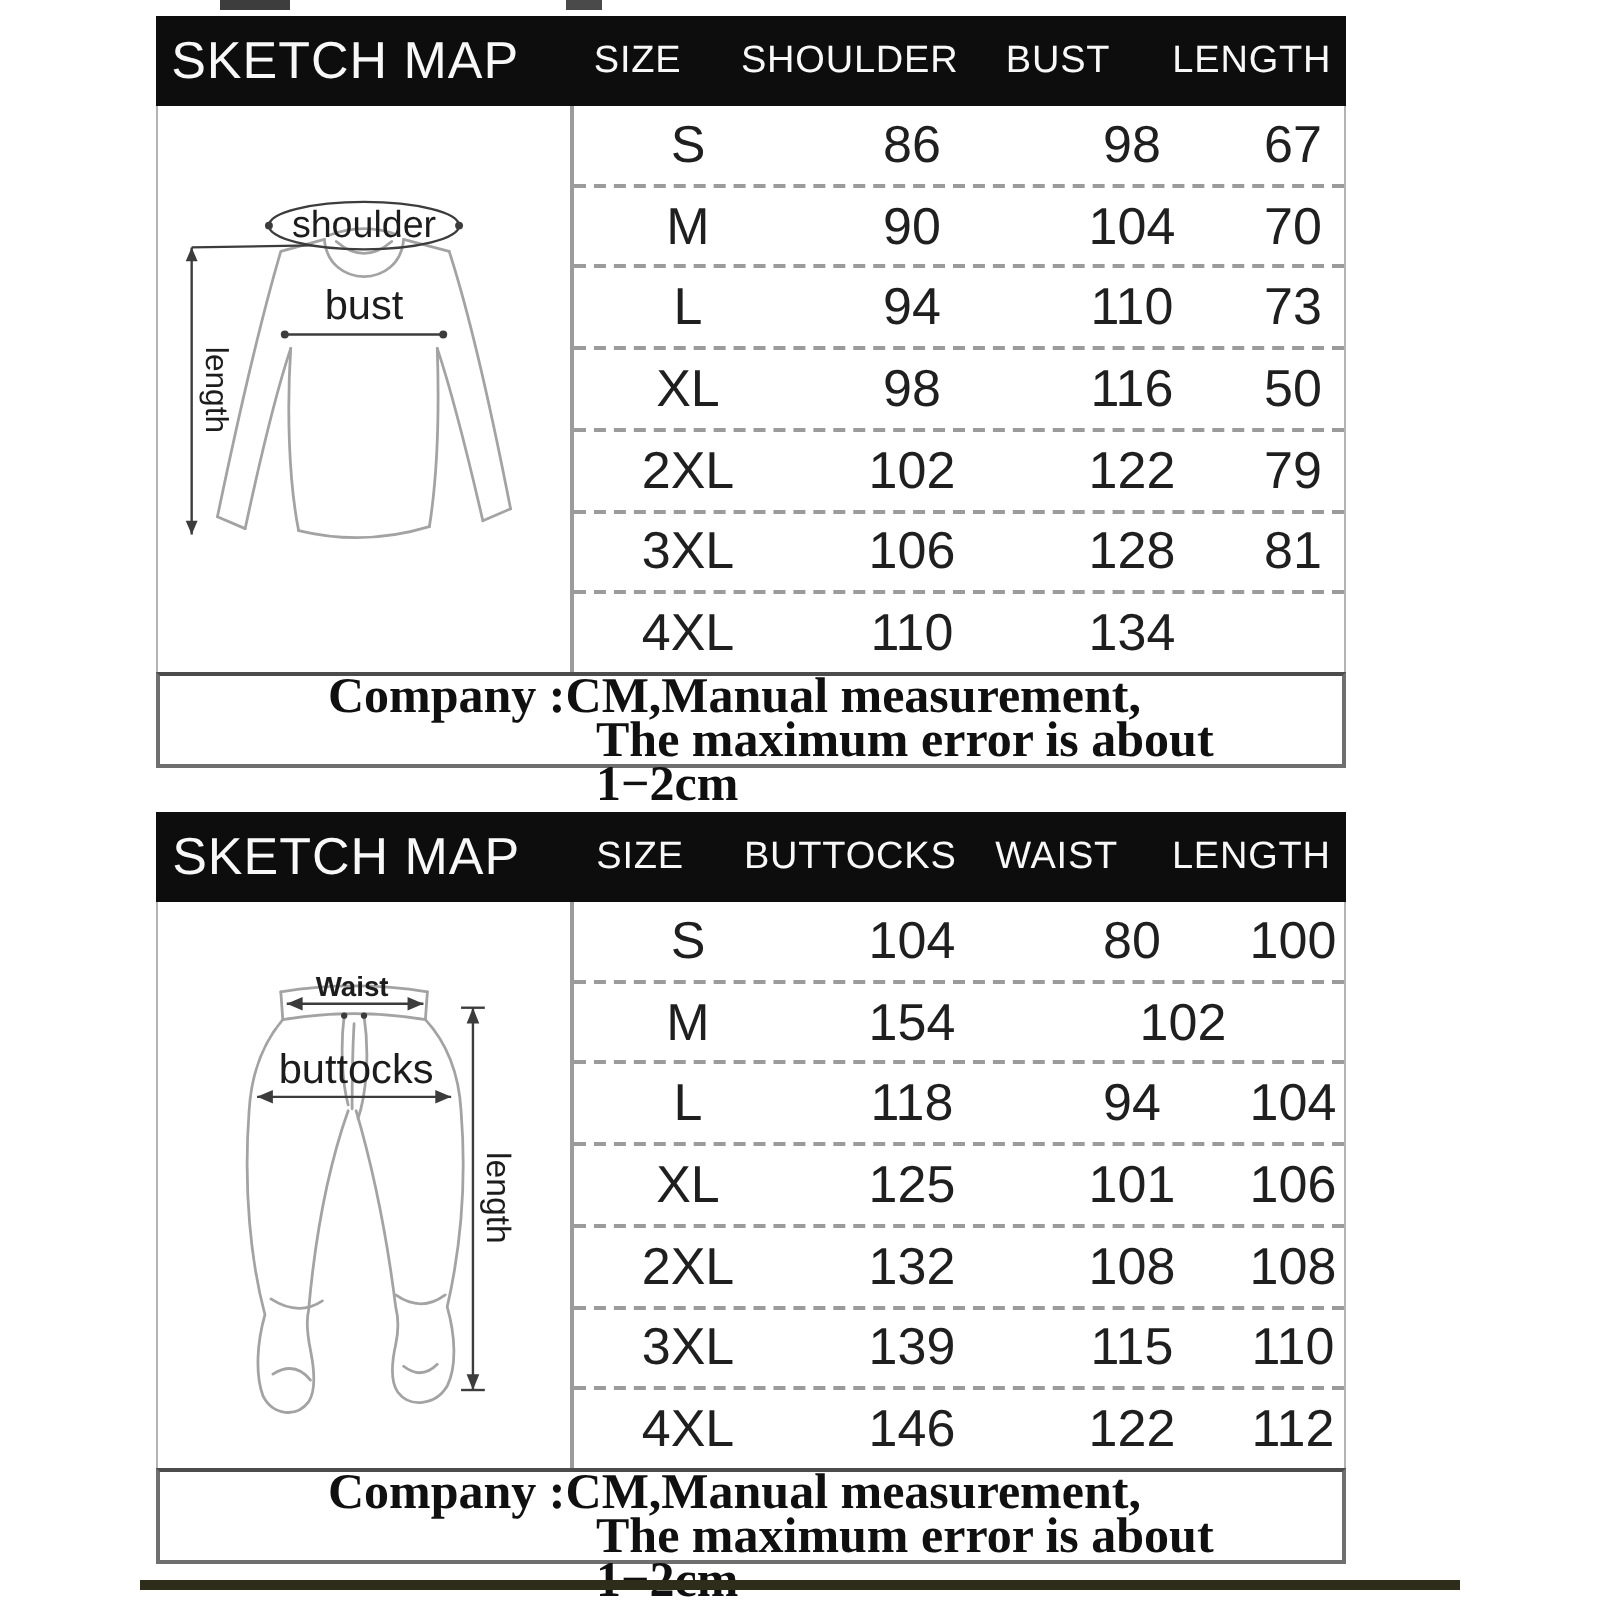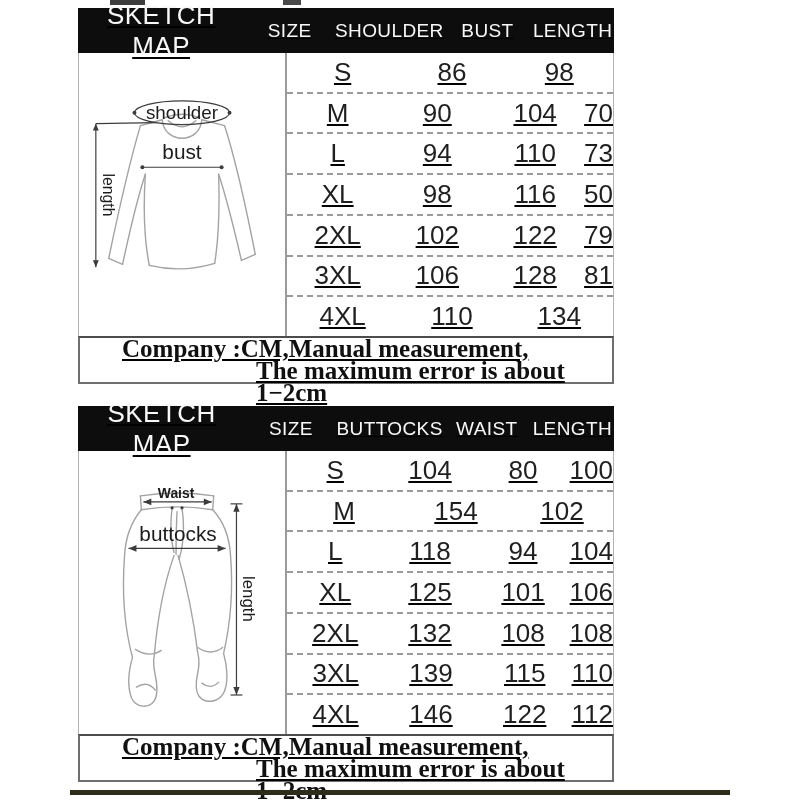--- a/index.html
+++ b/index.html
@@ -2,21 +2,21 @@
 <html><head>
 <meta charset="utf-8">
 <style>
   html,body{margin:0;padding:0;}
   body{
     width:800px;height:800px;position:relative;overflow:hidden;
     background:#ffffff;
     font-family:"Liberation Sans", sans-serif;
   }
   
-  .size-table{position:absolute;left:78px;width:536px;text-decoration:underline;}
+  .size-table{position:absolute;left:78px;width:595px;}
   #table-shirt{top:8px;}
   #table-pants{top:406px;}
 
   .hdr{height:45px;background:#0d0d0d;color:#f8f8f8;display:flex;align-items:center;}
   .hdr-title{width:209px;text-align:center;font-size:26px;letter-spacing:.5px;}
   .hdr-col{text-align:center;font-size:19px;letter-spacing:.4px;}
   .c0{width:114px;}.c1{width:110px;}.c2{width:110px;}.c3{width:104px;}
 
   .tbody{display:flex;height:283px;box-sizing:border-box;
          border-left:1px solid #b3b3b3;border-right:1px solid #b3b3b3;}
@@ -24,21 +24,21 @@
   .sketch-cell svg{width:100%;height:100%;display:block;}
   .rows{flex:1;display:flex;flex-direction:column;overflow:hidden;}
   .data-row{flex:1;display:flex;align-items:center;}
   .data-row + .data-row{border-top:2px dashed #9b9b9b;}
   .cell{text-align:center;font-size:26px;color:#1f1f1f;}
   .cell.c3{width:auto;flex:1;}
 
   .ftr{height:48px;box-sizing:border-box;
        border:2px solid #6f6f6f;border-top:2px solid #4c4c4c;
        font-family:"Liberation Serif", serif;font-weight:700;
-       font-size:25px;line-height:22px;color:#101010;}
+       font-size:25px;line-height:22px;color:#101010;padding-left:42px;}
   .ftr-l1{padding-left:42px;}
   .ftr-l2{padding-left:176px;}
 
   
   .garment{stroke:#a3a3a3;fill:none;stroke-width:1.4;stroke-linecap:round;stroke-linejoin:round;}
   .measure{stroke:#3c3c3c;fill:none;stroke-width:1.2;}
   .mfill{fill:#3c3c3c;stroke:none;}
   .sketch text{font-family:"Liberation Sans", sans-serif;fill:#1c1c1c;}
 
   
@@ -94,20 +94,21 @@
           <text x="104" y="106" text-anchor="middle" font-size="21">bust</text>
           <text transform="translate(24,142) rotate(90)" text-anchor="middle" font-size="16">length</text>
         </g>
       </svg>
     </div>
     <div class="rows">
         <div class="data-row">
           <div class="cell c0">S</div>
           <div class="cell c1">86</div>
           <div class="cell c2">98</div>
+          <div class="cell c3">67</div>
         </div>
         <div class="data-row">
           <div class="cell c0">M</div>
           <div class="cell c1">90</div>
           <div class="cell c2">104</div>
           <div class="cell c3">70</div>
         </div>
         <div class="data-row">
           <div class="cell c0">L</div>
           <div class="cell c1">94</div>

